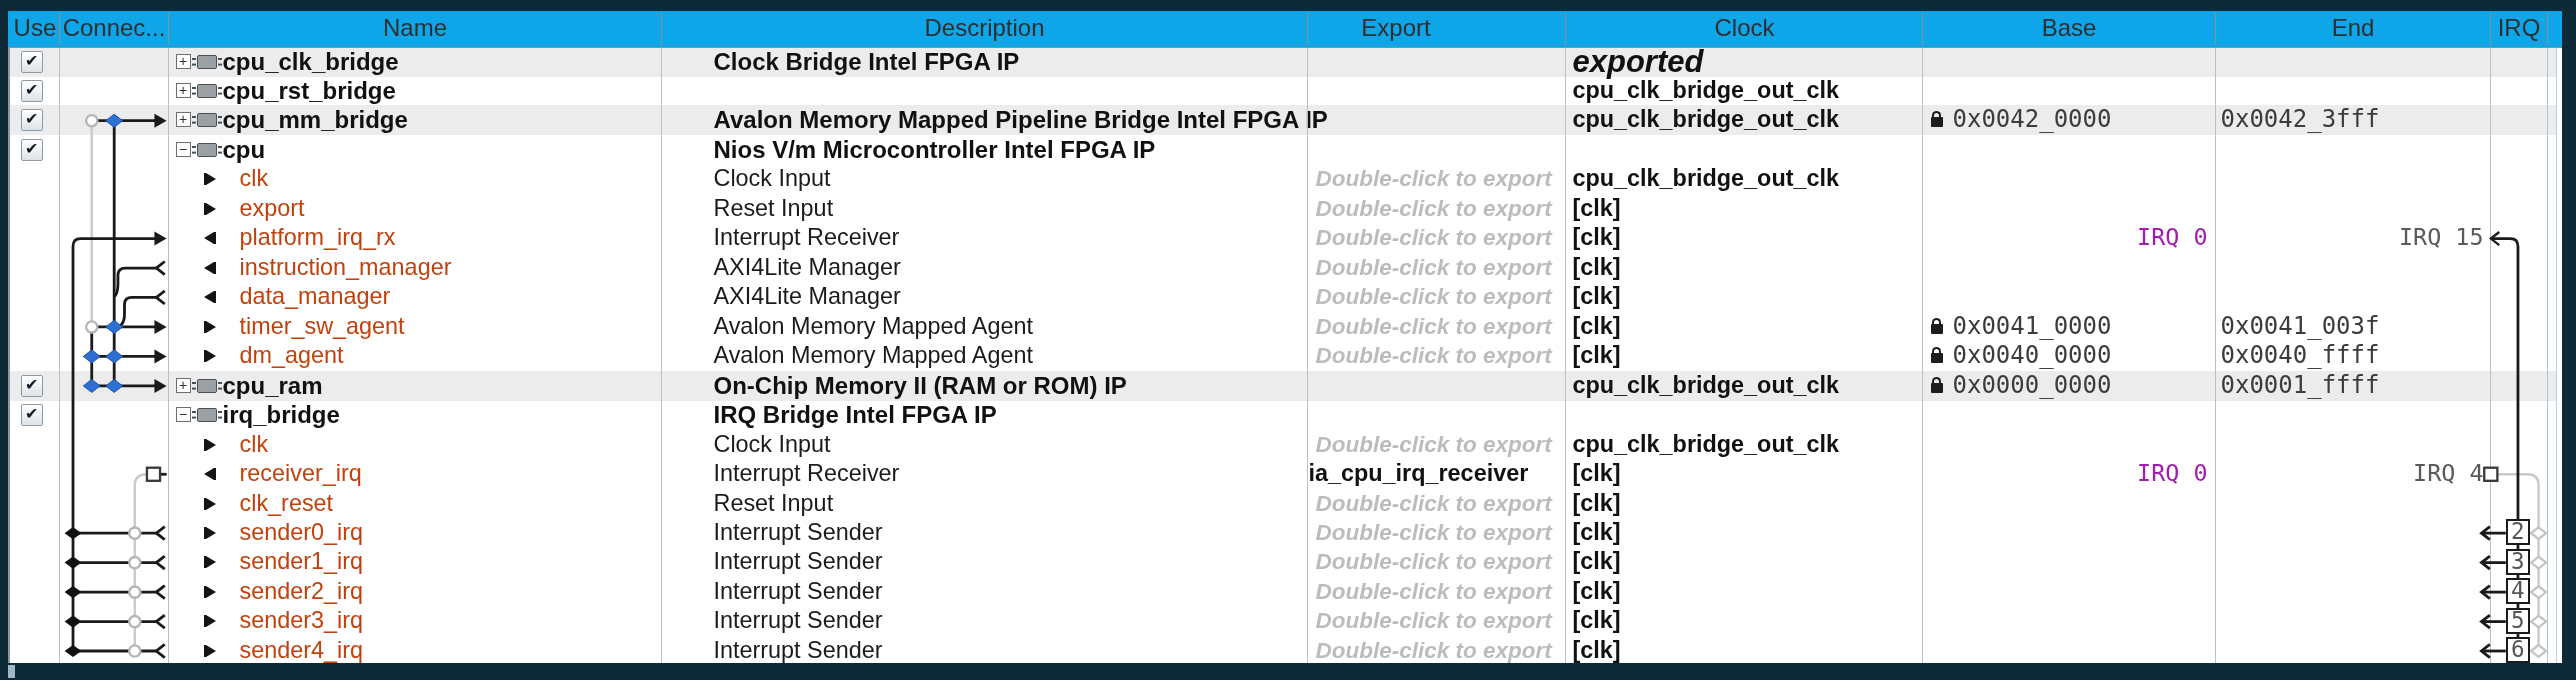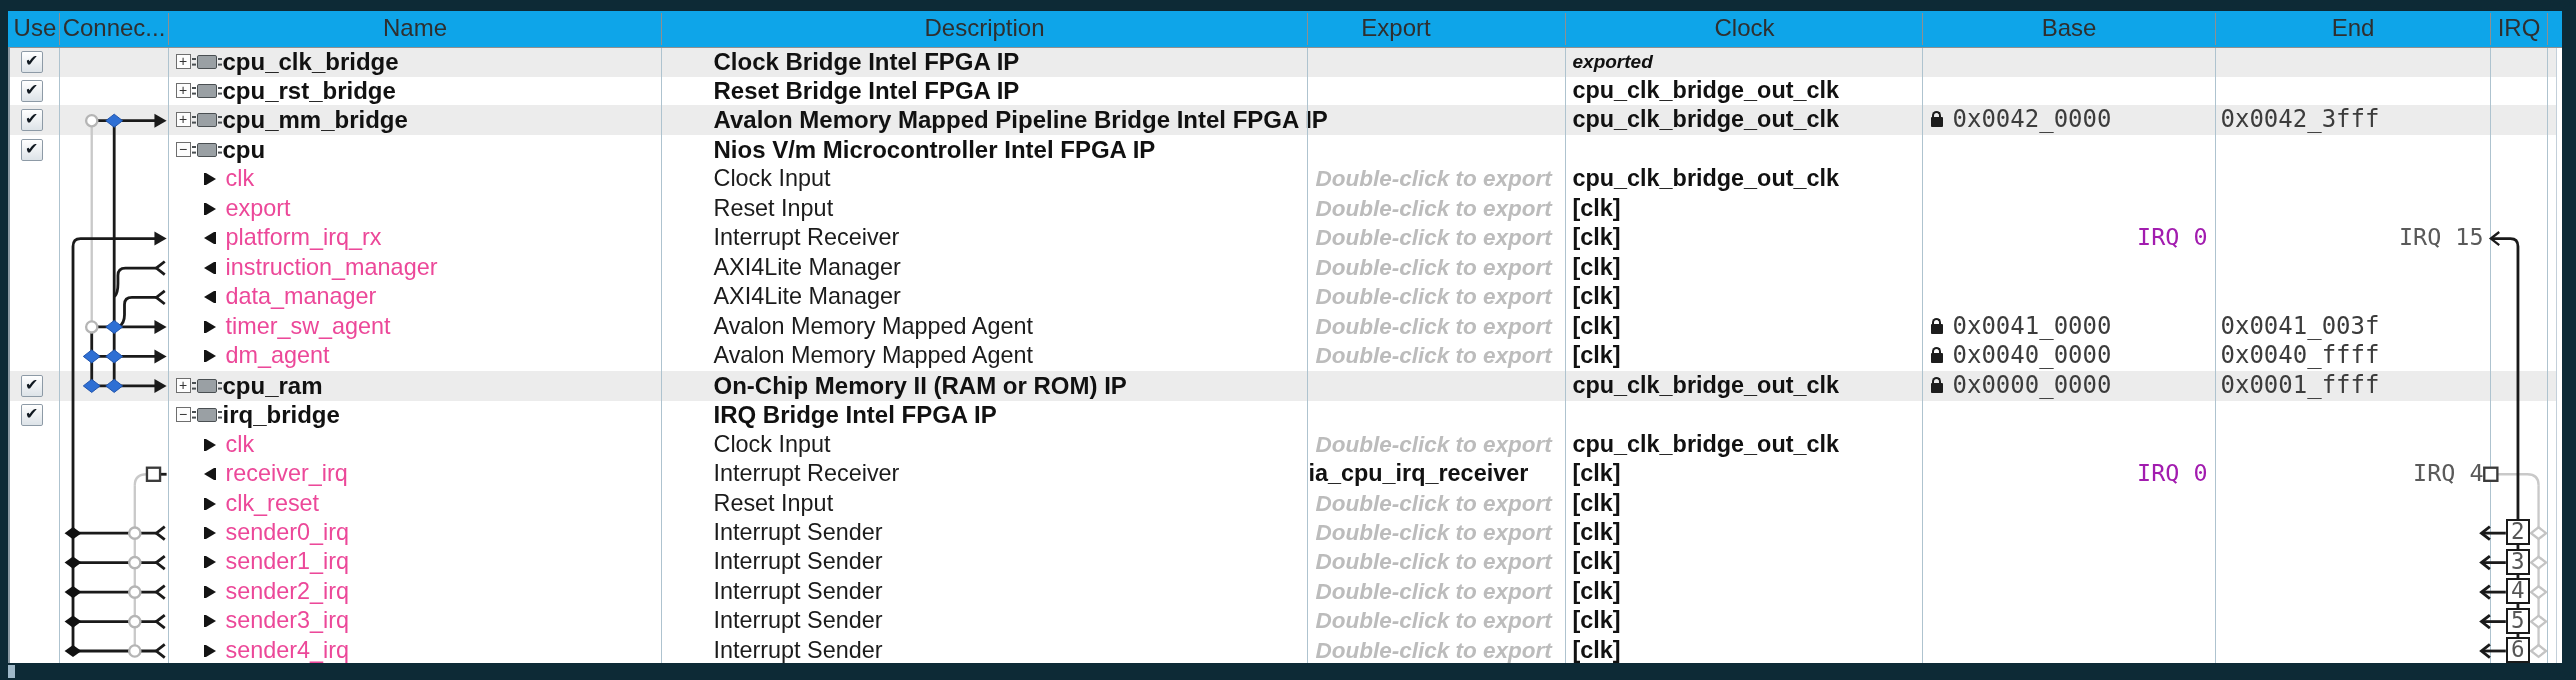--- a/index.html
+++ b/index.html
@@ -20,27 +20,27 @@
   .expand{position:absolute;left:168px;top:6.6px;width:15px;height:15px;border:1.9px solid #6e6e6e;background:#fdfdfd;
           text-align:center;line-height:12px;font-size:14px;color:#333;box-sizing:border-box;}
   .chip{position:absolute;left:189px;top:7.5px;width:20.6px;height:14px;background:#9aa0a4;border:1.9px solid #4a4f52;border-radius:1.9px;box-sizing:border-box;}
   .chip:before,.chip:after{content:"";position:absolute;top:1.9px;width:3.7px;height:2.8px;background:#4a4f52;box-shadow:0 5.6px 0 #4a4f52;}
   .chip:before{left:-5.6px;} .chip:after{right:-5.6px;}
   .pbar{display:inline-block;width:2.8px;height:12px;background:#141414;vertical-align:middle;}
   .ptri-r{display:inline-block;width:0;height:0;border-left:10.3px solid #141414;border-top:6.6px solid transparent;border-bottom:6.6px solid transparent;vertical-align:middle;}
   .ptri-l{display:inline-block;width:0;height:0;border-right:10.3px solid #141414;border-top:6.6px solid transparent;border-bottom:6.6px solid transparent;vertical-align:middle;}
   .porticon{position:absolute;left:196px;top:0;height:29.5px;line-height:27px;}
   .name-comp{position:absolute;left:215px;font-weight:700;font-size:24px;color:#111;}
-  .name-port{position:absolute;left:218px;font-size:23.4px;color:#ec4899;}
+  .name-port{position:absolute;left:232px;font-size:23.4px;color:#c2410c;}
   .desc{left:659px;font-size:23.4px;color:#1b1b1b;margin-left:47px;}
   .desc.b{font-weight:700;font-size:24px;color:#111;}
   .export-ph{left:1308px;font-style:italic;font-weight:700;font-size:22.5px;color:#bcbcbc;}
   .export-nm{left:1301px;font-weight:700;font-size:23.4px;color:#111;}
   .clock-v{left:1565px;font-weight:700;font-size:23.4px;color:#111;}
-  .clock-x{left:1565px;font-weight:700;font-style:italic;font-size:19px;color:#111;}
+  .clock-x{left:1565px;font-weight:700;font-style:italic;font-size:31px;color:#111;}
   .mono{font-family:"DejaVu Sans Mono",monospace;}
   .baseval{left:1945px;font-size:24px;color:#3c3c3c;}
   .endval{left:2213px;font-size:24px;color:#3c3c3c;}
   .irqr-base{left:2013px;width:187px;text-align:right;font-size:23.4px;color:#a21caf;}
   .irqr-end{left:2289px;width:187px;text-align:right;font-size:23.4px;color:#5a5a5a;}
   .lock{position:absolute;left:1923px;top:12px;width:12px;height:9.4px;background:#1d1d1d;border-radius:0.9px;}
   .lock:before{content:"";position:absolute;left:1.4px;top:-6.6px;width:5.6px;height:5.6px;border:2.3px solid #1d1d1d;border-bottom:none;border-radius:4.7px 4.7px 0 0;}
   .irqbox{position:absolute;width:20.6px;height:21.5px;background:#fff;border:2.8px solid #1a1a1a;z-index:6;
           text-align:center;line-height:21.5px;font-size:22.5px;color:#555;font-family:"DejaVu Sans Mono",monospace;}
   #wires{position:absolute;left:0;top:0;z-index:5;pointer-events:none;}
@@ -79,21 +79,20 @@
           <div class="chip"></div>
           <span class="cell name-comp">cpu_clk_bridge</span>
           <span class="cell desc b">Clock Bridge Intel FPGA IP</span>
           <span class="cell clock-x">exported</span>
         </div>
         <div class="row" style="top: 65px;">
           <div class="checkbox">✔</div>
           <div class="expand">+</div>
           <div class="chip"></div>
           <span class="cell name-comp">cpu_rst_bridge</span>
-          <span class="cell desc b">Reset Bridge Intel FPGA IP</span>
           <span class="cell clock-v">cpu_clk_bridge_out_clk</span>
         </div>
         <div class="row shaded" style="top: 94px;">
           <div class="checkbox">✔</div>
           <div class="expand">+</div>
           <div class="chip"></div>
           <span class="cell name-comp">cpu_mm_bridge</span>
           <span class="cell desc b">Avalon Memory Mapped Pipeline Bridge Intel FPGA IP</span>
           <span class="cell clock-v">cpu_clk_bridge_out_clk</span>
           <div class="lock"></div>

